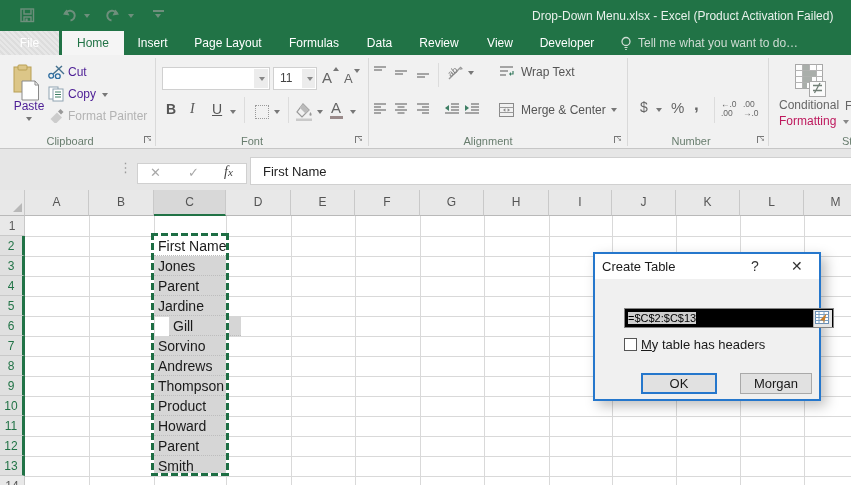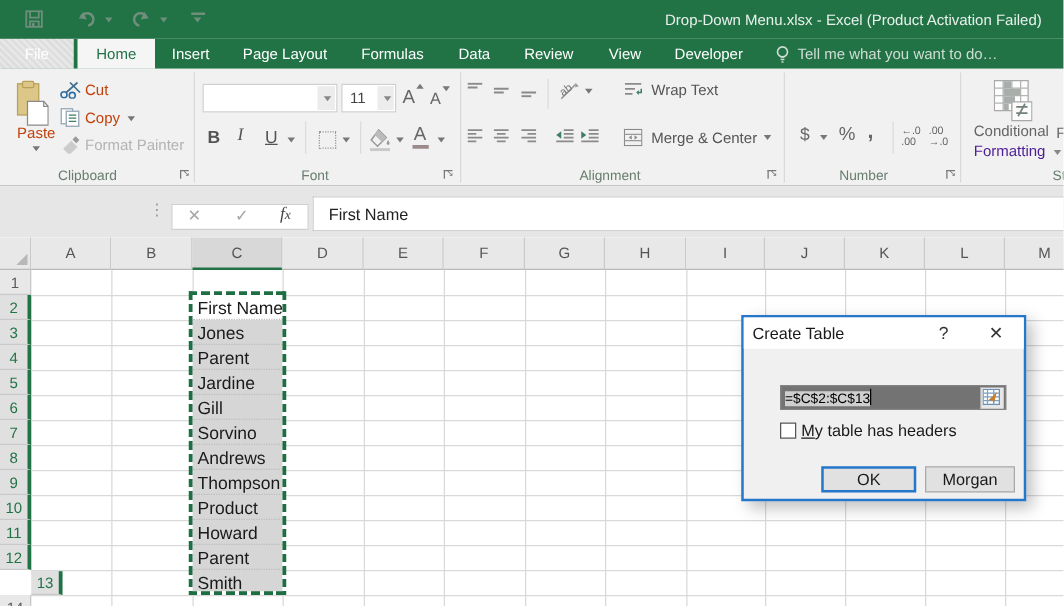--- a/index.html
+++ b/index.html
@@ -15,21 +15,21 @@
 
 #tabrow { left:0; top:31px; width:851px; height:24px; background:#217346; }
 .tab { position:absolute; top:0; height:24px; font-size:12px; color:#fff; text-align:center; line-height:24px; }
 #tab-file { left:0; width:59px; background:repeating-linear-gradient(45deg,#e7e7e7 0 2px,#dddddd 2px 4px); color:#fff; }
 #tab-home { left:62px; width:62px; background:#f5f5f5; color:#217346; }
 
 
 #ribbon { left:0; top:55px; width:851px; height:94px; background:#f1f1f1; border-bottom:1px solid #c6c6c6; overflow:hidden; }
 .gdiv { position:absolute; top:3px; height:88px; width:1px; background:#d9d9d9; }
 .glabel { position:absolute; top:80px; font-size:11px; color:#687d6e; text-align:center; }
-.rtext { position:absolute; font-size:12px; color:#c2410c; white-space:nowrap; }
+.rtext { position:absolute; font-size:12px; color:#4c1d95; white-space:nowrap; }
 .rgray { color:#b3b3b3; }
 .launcher { position:absolute; width:10px; height:10px; }
 .launcher:before { content:""; position:absolute; left:0; top:0; width:6px; height:6px; border-left:1px solid #777; border-top:1px solid #777; }
 .launcher:after { content:"\2198"; position:absolute; left:2px; top:-1px; font-size:7px; color:#777; }
 .dar { position:absolute; width:0; height:0; border-left:3px solid transparent; border-right:3px solid transparent; border-top:4px solid #777; }
 
 
 #fbar { left:0; top:149px; width:851px; height:41px; background:#e6e6e6; }
 #namebox { position:absolute; left:9px; top:14px; width:102px; height:21px; background:#fff; border:1px solid #d0d0d0; font-size:12px; color:#333; line-height:19px; padding-left:7px; }
 #fxbox { position:absolute; left:137px; top:14px; width:110px; height:21px; background:#fff; border:1px solid #d0d0d0; }
@@ -218,21 +218,21 @@
       <rect x="0.5" y="0.5" width="27" height="24" fill="#fdfdfd" stroke="#a8a8a8"></rect>
       <path d="M0.5 6.5 h27 M0.5 12.5 h27 M0.5 18.5 h27 M7.5 0.5 v24 M14.5 0.5 v24 M21.5 0.5 v24" stroke="#b4b4b4"></path>
       <rect x="8" y="1" width="6" height="5.5" fill="#a9aeaa"></rect>
       <rect x="8" y="7" width="13" height="5.5" fill="#a9aeaa"></rect>
       <rect x="8" y="13" width="9" height="5.5" fill="#a9aeaa"></rect>
       <rect x="8" y="19" width="4" height="5.5" fill="#a9aeaa"></rect>
       <rect x="14.5" y="17.5" width="16" height="15" fill="#fbfbfb" stroke="#a8a8a8"></rect>
       <path d="M18 21.5 h9 M18 26.5 h9 M25 19 l-5.5 10" stroke="#728077" stroke-width="1.3" fill="none"></path>
     </svg>
     <div class="rtext" style="left:779px;top:43px;color:#666;">Conditional</div>
-    <div class="rtext" style="left:779px;top:59px;color:#4c1d95;">Formatting</div>
+    <div class="rtext" style="left:779px;top:59px;color:#be185d;">Formatting</div>
     <div class="dar" style="left:843px;top:65px;border-top-color:#888;"></div>
     <div class="rtext" style="left:845px;top:44px;color:#666;">F</div>
     <div class="glabel" style="left:842px;width:40px;text-align:left;">St</div>
   </div>
   <div class="abs" id="fbar">
     <div class="abs" style="left:119px;top:16px;font-size:13px;color:#9a9a9a;letter-spacing:0;line-height:6px;">⋮</div>
     <div id="fxbox">
       <div class="abs" style="left:12px;top:1px;font-size:13px;color:#a8a8a8;">✕</div>
       <div class="abs" style="left:50px;top:1px;font-size:13px;color:#a8a8a8;">✓</div>
       <div class="abs" style="left:86px;top:0px;font-size:14px;color:#444;font-style:italic;font-family:'Liberation Serif',serif;">f<span style="font-size:11px;">x</span></div>
@@ -261,21 +261,21 @@
     <div class="rh sel" style="top:66px;">3</div>
     <div class="rh sel" style="top:86px;">4</div>
     <div class="rh sel" style="top:106px;">5</div>
     <div class="rh sel" style="top:126px;">6</div>
     <div class="rh sel" style="top:146px;">7</div>
     <div class="rh sel" style="top:166px;">8</div>
     <div class="rh sel" style="top:186px;">9</div>
     <div class="rh sel" style="top:206px;text-align:center;">10</div>
     <div class="rh sel" style="top:226px;">11</div>
     <div class="rh sel" style="top:246px;">12</div>
-    <div class="rh sel" style="top:266px;margin-left:25px;">13</div>
+    <div class="rh sel" style="top:266px;">13</div>
     <div class="rh" style="top:286px;">14</div>
     <div class="vline" style="left:89px;top:26px;height:269px;"></div>
     <div class="vline" style="left:154px;top:26px;height:269px;"></div>
     <div class="vline" style="left:226px;top:26px;height:269px;"></div>
     <div class="vline" style="left:291px;top:26px;height:269px;"></div>
     <div class="vline" style="left:355px;top:26px;height:269px;"></div>
     <div class="vline" style="left:420px;top:26px;height:269px;"></div>
     <div class="vline" style="left:484px;top:26px;height:269px;"></div>
     <div class="vline" style="left:549px;top:26px;height:269px;"></div>
     <div class="vline" style="left:612px;top:26px;height:269px;"></div>
@@ -292,47 +292,47 @@
     <div class="hline" style="left:25px;top:186px;width:826px;"></div>
     <div class="hline" style="left:25px;top:206px;width:826px;"></div>
     <div class="hline" style="left:25px;top:226px;width:826px;"></div>
     <div class="hline" style="left:25px;top:246px;width:826px;"></div>
     <div class="hline" style="left:25px;top:266px;width:826px;"></div>
     <div class="hline" style="left:25px;top:286px;width:826px;"></div>
     <div class="cell" style="top:46px;background:#fff;">First Name</div>
     <div class="cell" style="top:66px;">Jones</div>
     <div class="cell" style="top:86px;">Parent</div>
     <div class="cell" style="top:106px;">Jardine</div>
-    <div class="cell" style="top:126px;">Gill</div>
+    <div class="cell" style="top:126px;margin-left:15px;">Gill</div>
     <div class="cell" style="top:146px;">Sorvino</div>
     <div class="cell" style="top:166px;">Andrews</div>
     <div class="cell" style="top:186px;">Thompson</div>
     <div class="cell" style="top:206px;">Product</div>
     <div class="cell" style="top:226px;">Howard</div>
     <div class="cell" style="top:246px;">Parent</div>
     <div class="cell" style="top:266px;">Smith</div>
     <div class="abs" style="left:151px;top:43px;width:78px;height:3px;background:repeating-linear-gradient(90deg,#1e6e44 0 7px,#fff 7px 10px);"></div>
     <div class="abs" style="left:151px;top:283px;width:78px;height:3px;background:repeating-linear-gradient(90deg,#1e6e44 0 7px,#fff 7px 10px);"></div>
     <div class="abs" style="left:151px;top:43px;width:3px;height:243px;background:repeating-linear-gradient(180deg,#1e6e44 0 7px,#fff 7px 10px);"></div>
     <div class="abs" style="left:226px;top:43px;width:3px;height:243px;background:repeating-linear-gradient(180deg,#1e6e44 0 7px,#fff 7px 10px);"></div>
   </div>
   <div class="abs" id="dialog">
     <div id="dlg-title">
       <div class="abs" style="left:7px;top:5px;font-size:13px;color:#1a1a1a;">Create Table</div>
       <div class="abs" style="left:156px;top:4px;font-size:14px;color:#333;">?</div>
       <div class="abs" style="left:196px;top:4px;font-size:14px;color:#333;">✕</div>
     </div>
-    <div class="abs" style="left:29px;top:54px;width:181px;height:20px;background:#737373;border:1px solid #848484;padding:2px 0 0 3px;font-size:11px;line-height:13.5px;">
+    <div class="abs" style="left:29px;top:54px;width:210px;height:20px;background:#000000;border:1px solid #848484;padding:2px 0 0 3px;font-size:11px;line-height:13.5px;">
       <span style="background:#cfcfcf;color:#000;">=$C$2:$C$13</span><span style="display:inline-block;width:1px;height:13px;background:#000;vertical-align:-2.5px;"></span>
       <div class="abs" style="right:1px;top:1px;width:19px;height:17px;background:#e6e6e6;border-left:1px solid #b0b0b0;">
         <svg width="15" height="14" viewBox="0 0 15 14" style="position:absolute;left:1px;top:1px;">
           <rect x="0.5" y="0.5" width="13" height="12" fill="#fff" stroke="#6a8fb5"></rect>
           <path d="M0.5 3.5 h13 M0.5 6.5 h13 M0.5 9.5 h13 M4 0.5 v12 M9 0.5 v12" stroke="#7aa0c4" stroke-width="1"></path>
           <path d="M11.5 2.5 L4.8 9.2 l3.6 0.4 0.4 3.2 z" fill="#c87d28"></path>
         </svg>
       </div>
     </div>
     <div class="abs" style="left:29px;top:84px;width:13px;height:13px;background:#fff;border:1px solid #555;"></div>
     <div class="abs" style="left:46px;top:83px;font-size:13px;color:#1a1a1a;"><span style="text-decoration:underline;">M</span>y table has headers</div>
-    <div class="abs" style="left:62px;top:119px;width:76px;height:21px;background:#e1e1e1;border:2px solid #2577cc;font-size:13px;color:#1a1a1a;text-align:center;line-height:17px;">OK</div>
+    <div class="abs" style="left:46px;top:119px;width:76px;height:21px;background:#e1e1e1;border:2px solid #2577cc;font-size:13px;color:#1a1a1a;text-align:center;line-height:17px;">OK</div>
     <div class="abs" style="left:145px;top:119px;width:72px;height:21px;background:#e1e1e1;border:1px solid #a9a9a9;font-size:13px;color:#1a1a1a;text-align:center;line-height:19px;">Morgan</div>
   </div>
 </div>
 
 </body></html>

